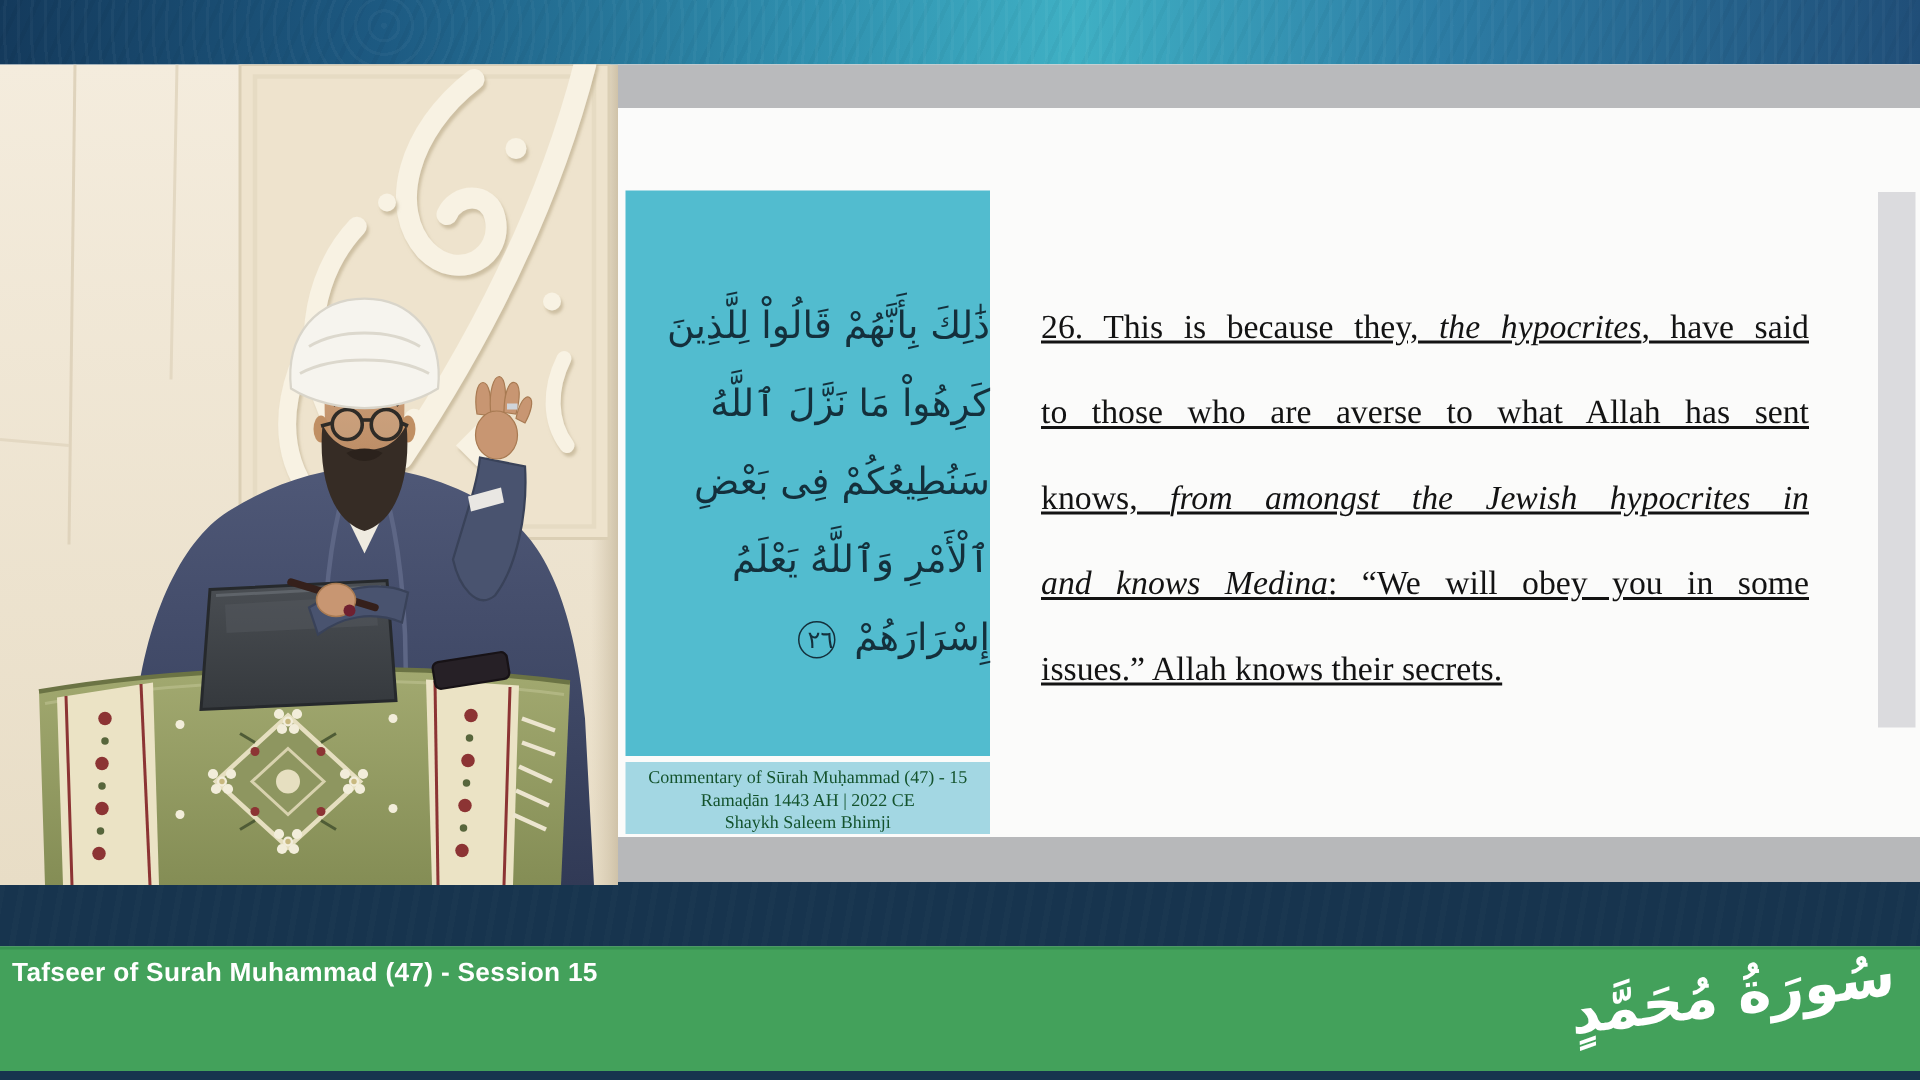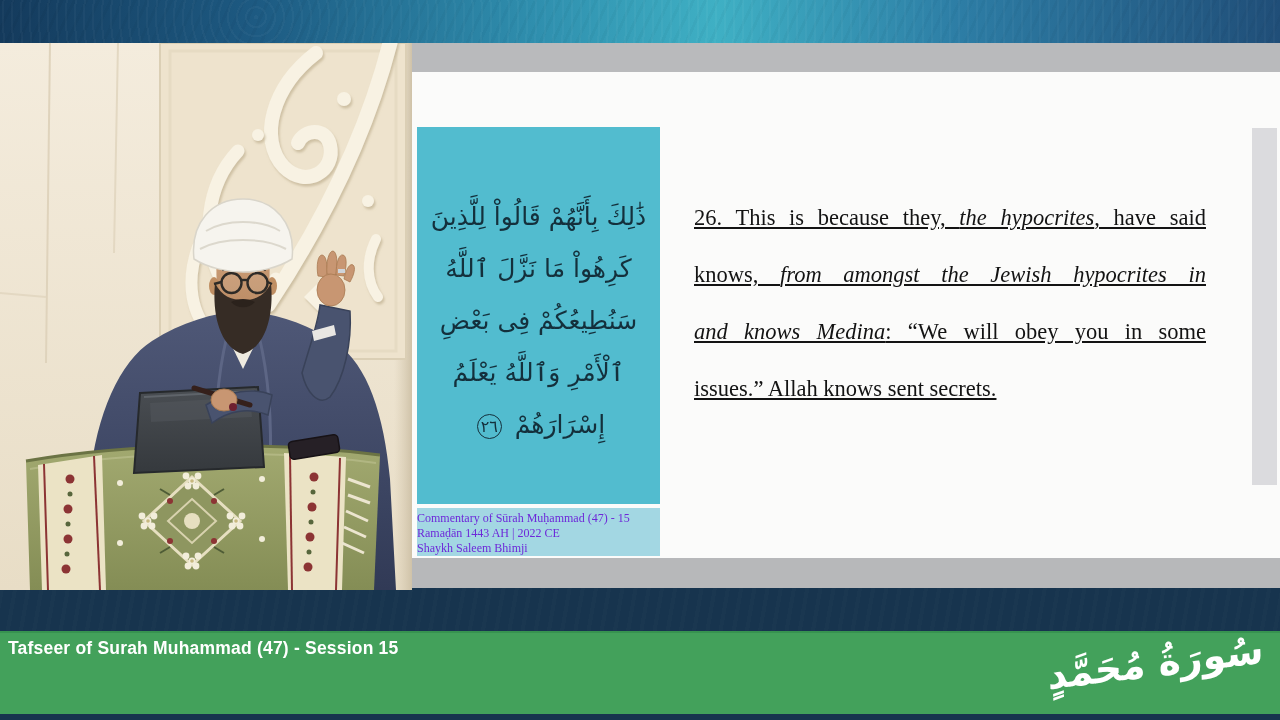--- a/index.html
+++ b/index.html
@@ -16,29 +16,29 @@
   
   .content{position:absolute;left:0;top:43px;width:1280px;height:545px;}
   .photo{position:absolute;left:0;top:0;width:412px;height:547px;z-index:3;}
   .slidearea{position:absolute;left:412px;top:0;width:868px;height:545px;background:#fbfbfa;}
   .gray-top{position:absolute;left:0;top:0;width:868px;height:29px;background:#b9babc;}
   .gray-bottom{position:absolute;left:0;top:515px;width:868px;height:30px;background:#b7b8ba;}
   .next-slide-edge{position:absolute;left:840px;top:85px;width:25px;height:357px;background:#dbdbde;}
 
   
   .arabic-box{position:absolute;left:5px;top:84px;width:243px;height:377px;background:#52bccf;
-    direction:rtl;text-align:center;color:#14303c;
+    direction:rtl;color:#14303c;
     font-family:"DejaVu Sans",sans-serif;font-size:25px;line-height:52px;padding-top:64px;box-sizing:border-box;}
   .arabic-line{white-space:nowrap;}
   .verse-badge{display:inline-block;width:23px;height:23px;border:1.6px solid #14303c;border-radius:50%;
     font-size:16px;line-height:23px;vertical-align:middle;margin:0 5px;}
 
   
   .caption-box{position:absolute;left:5px;top:465px;width:243px;height:48px;background:#a3d7e3;
-    text-align:left;color:#6d28d9;font-family:"Liberation Serif",serif;font-size:12px;line-height:15px;
+    text-align:center;color:#14532d;font-family:"Liberation Serif",serif;font-size:12px;line-height:15px;
     padding-top:3px;box-sizing:border-box;}
 
   
   .english{position:absolute;left:282px;top:146px;width:512px;color:#131313;
     font-family:"Liberation Serif",serif;font-size:22.5px;line-height:57px;text-decoration:underline;}
   .eng-line{text-align:justify;text-align-last:justify;white-space:normal;}
   .eng-line.last{text-align-last:left;}
   .eng-line i{font-style:italic;}
 
   
@@ -285,23 +285,24 @@
       </div>
 
       <div class="caption-box">
         <div>Commentary of Sūrah Muḥammad (47) - 15</div>
         <div>Ramaḍān 1443 AH | 2022 CE</div>
         <div>Shaykh Saleem Bhimji</div>
       </div>
 
       <div class="english">
           <div class="eng-line"><span>26. This is because they, </span><i>the hypocrites</i><span>, have said</span></div>
+          <div class="eng-line"><span>to those who are averse to what Allah has sent</span></div>
           <div class="eng-line"><span>knows, </span><i>from amongst the Jewish hypocrites in</i></div>
           <div class="eng-line"><i>and knows Medina</i><span>: “We will obey you in some</span></div>
-          <div class="eng-line last"><span>issues.” Allah knows sent secrets.</span></div>
+          <div class="eng-line last"><span>issues.” Allah knows their secrets.</span></div>
         </div>
     </div>
   </div>
 
   <div class="navy-band"></div>
 
   <div class="footer">
     <div class="footer-text">
       <div class="footer-line">Tafseer of Surah Muhammad (47) - Session 15</div>
     </div>

